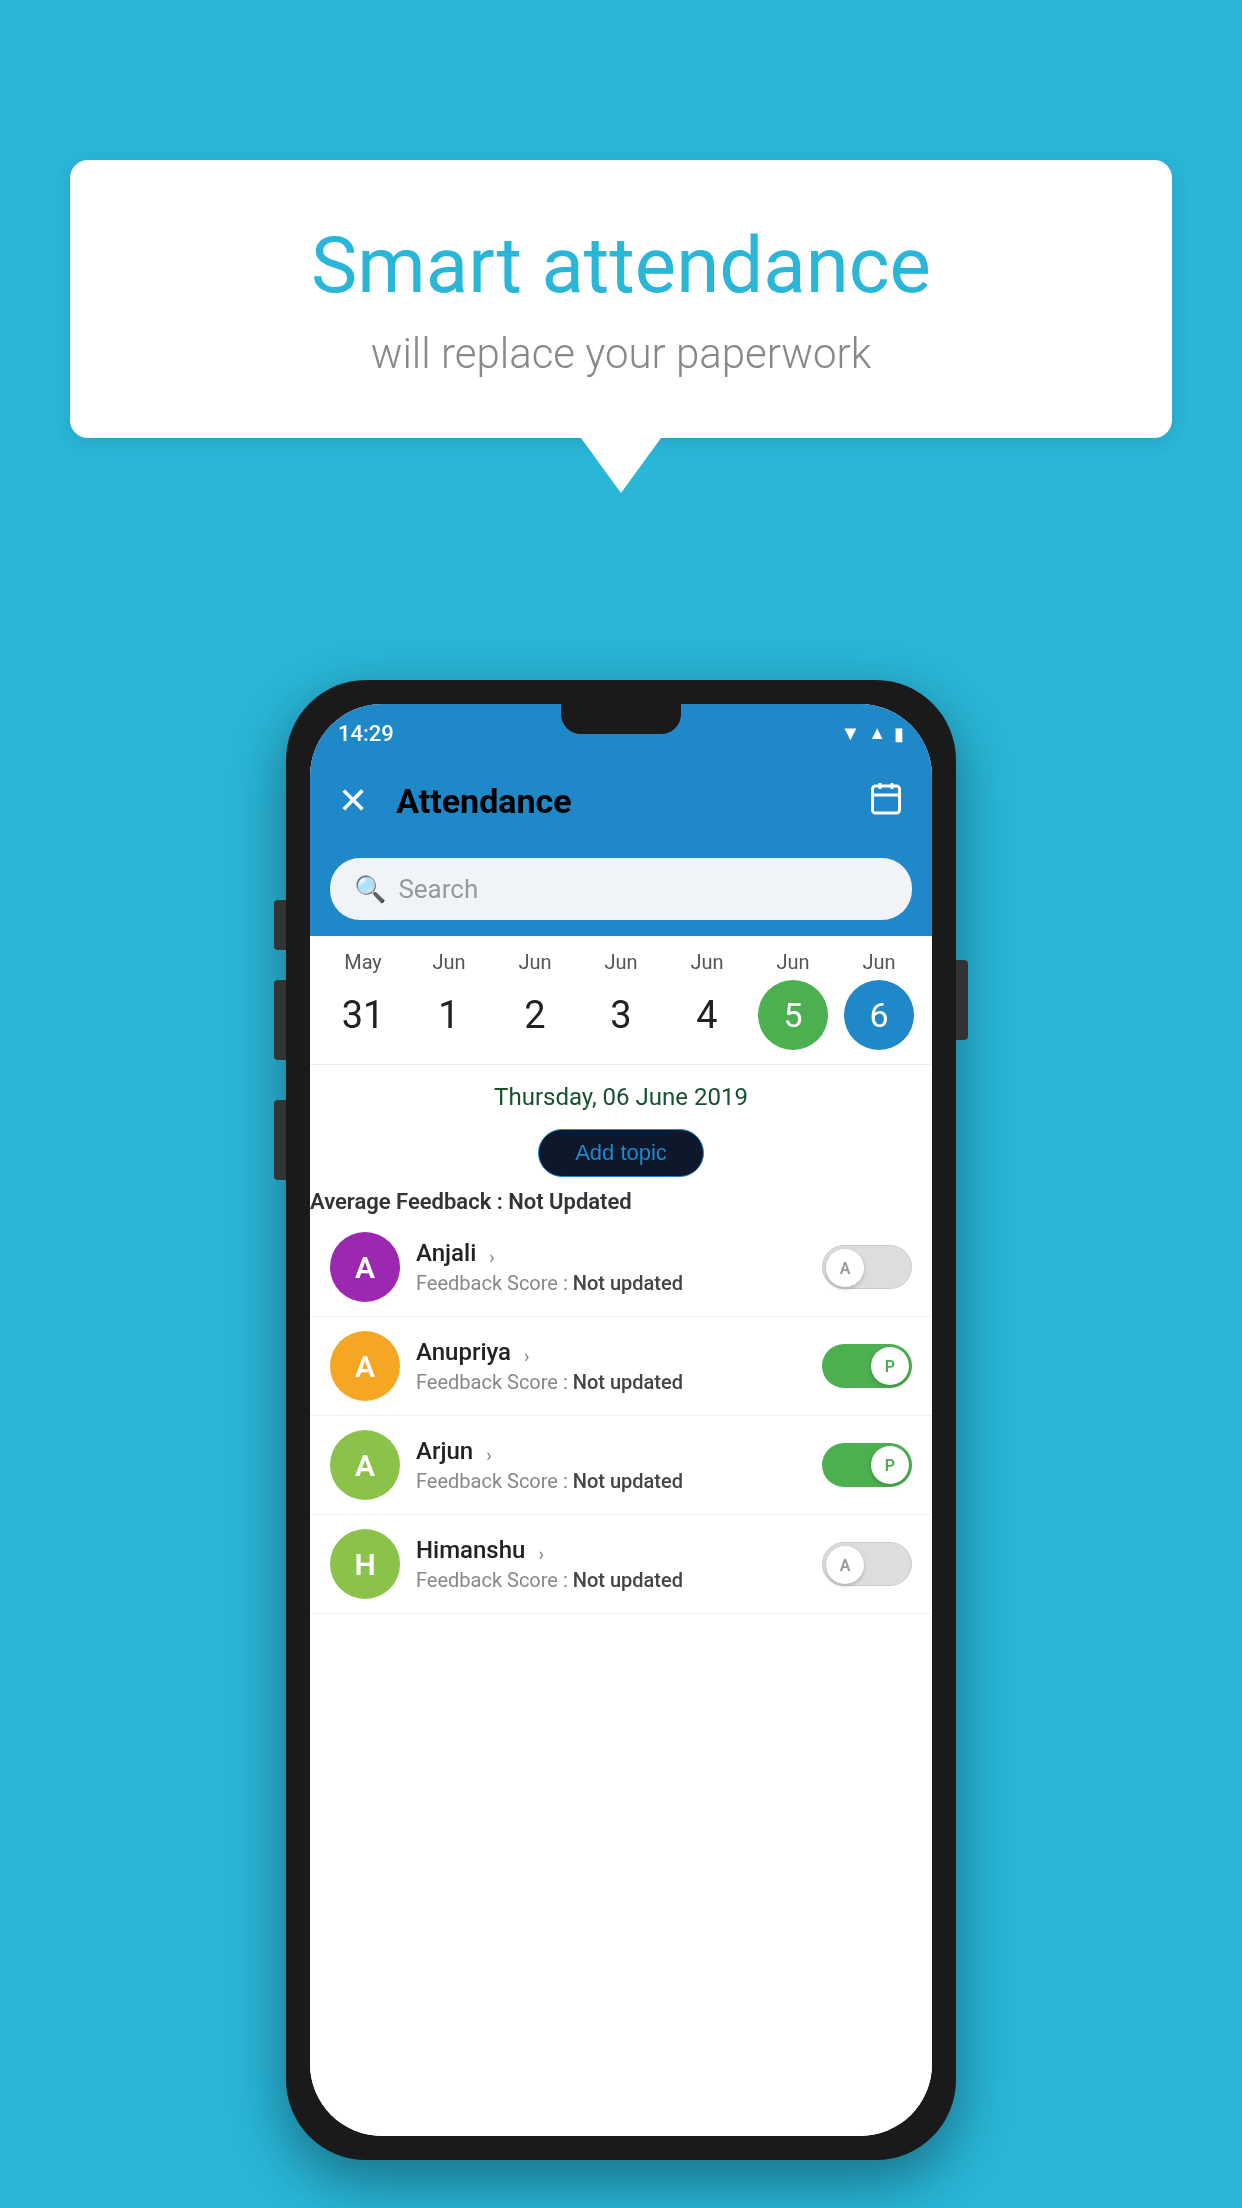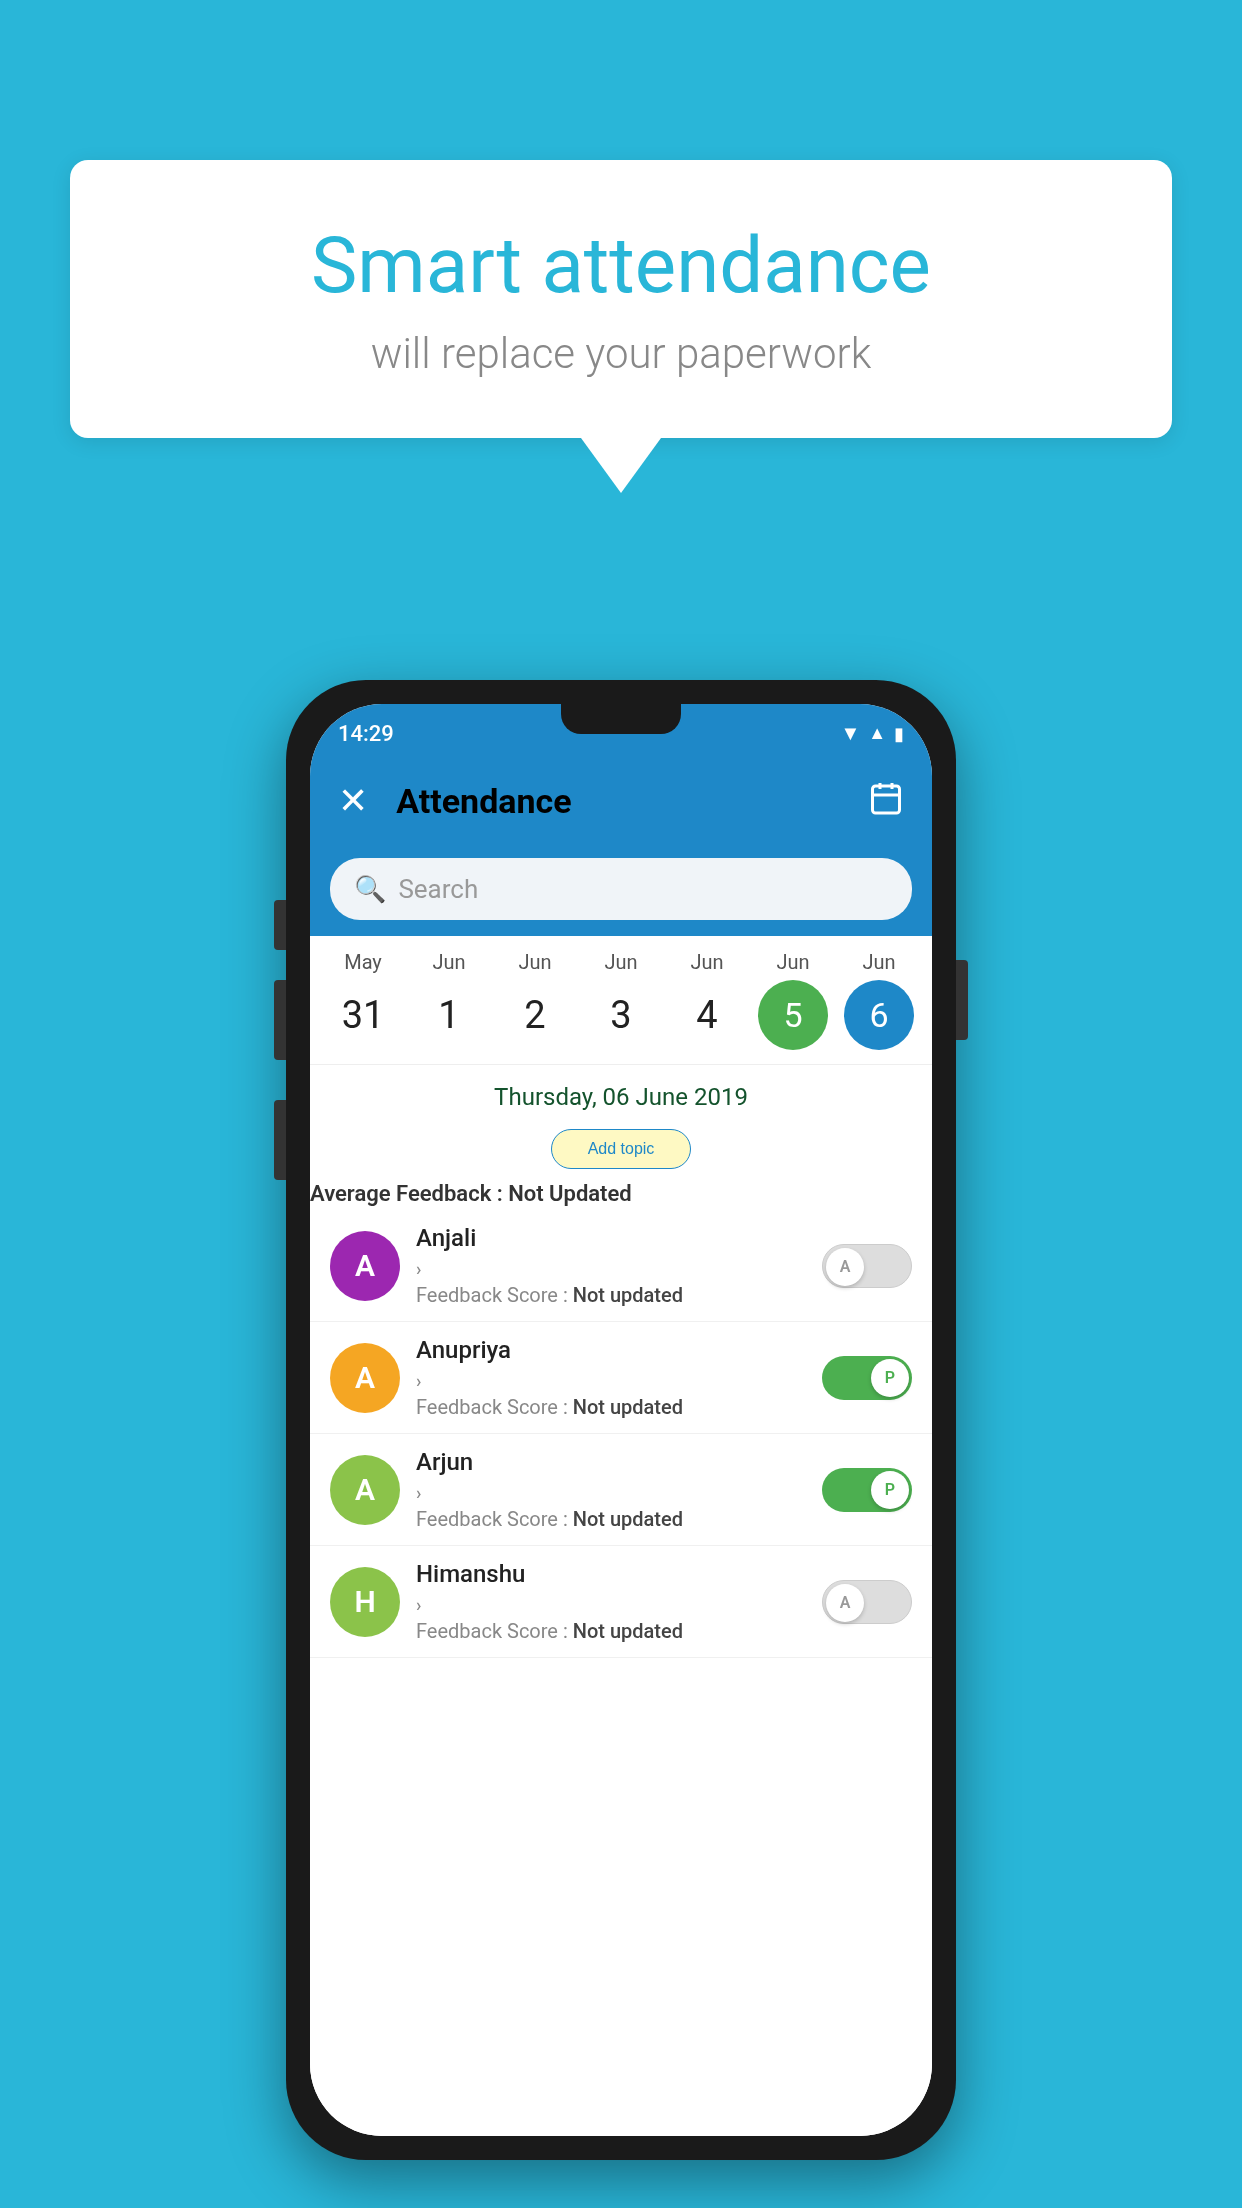--- a/index.html
+++ b/index.html
@@ -302,22 +302,22 @@
       color: #14532d;
       font-weight: 400;
     }
 
     .add-topic-btn {
       margin: 8px auto 12px;
       border: 1.5px solid #1e88c8;
       border-radius: 30px;
       padding: 10px 36px;
       color: #1e88c8;
-      font-size: 16px;
-      background: #fef9c3;
+      font-size: 22px;
+      background: #0f172a;
       display: block;
       width: fit-content;
       cursor: pointer;
     }
 
     .avg-feedback {
       text-align: left;
       font-size: 22px;
       color: #888;
       margin-bottom: 4px;
@@ -357,23 +357,22 @@
 
     .student-info {
       flex: 1;
     }
 
     .student-name {
       font-size: 24px;
       font-weight: 500;
       color: #222;
       display: flex;
-      align-items: flex-start;
-      gap: 6px;
-      flex-direction: column;
+      align-items: flex-end;
+      gap: 13px;
     }
 
     .student-name .chevron {
       color: #888;
       font-size: 18px;
     }
 
     .student-feedback {
       font-size: 20px;
       color: #888;

